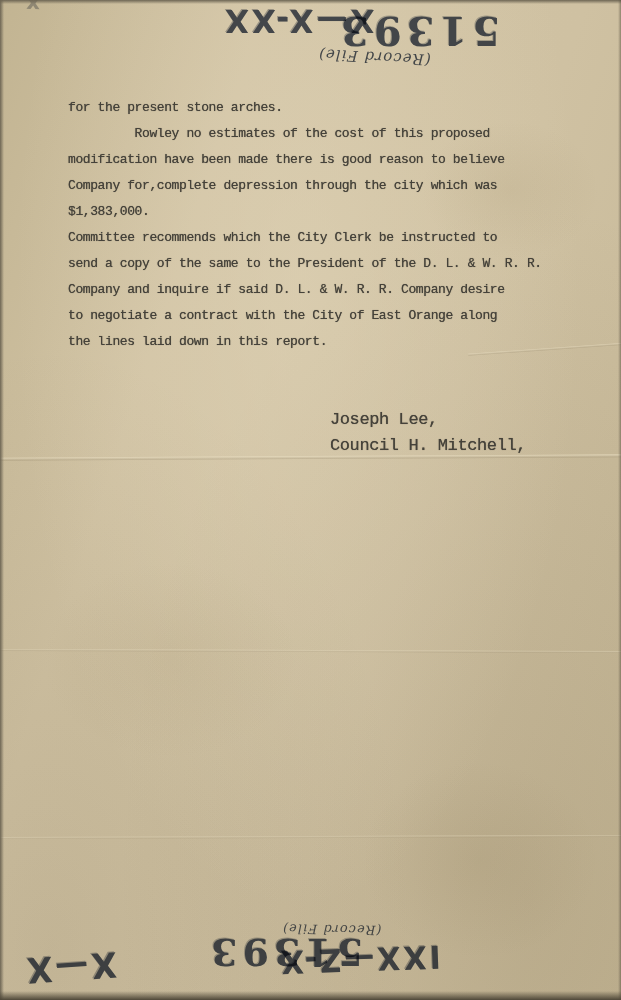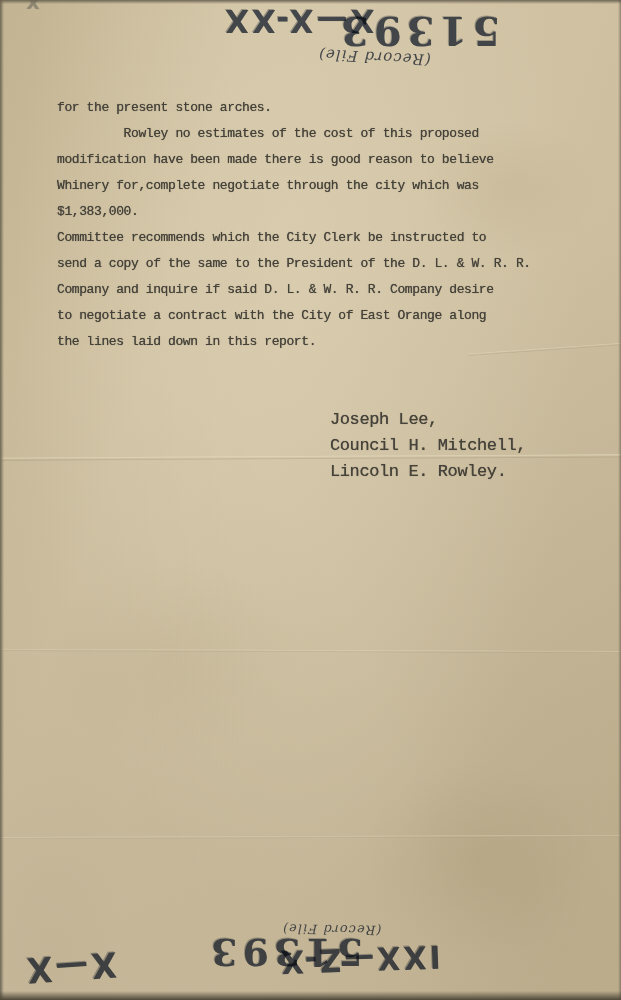--- a/index.html
+++ b/index.html
@@ -55,21 +55,21 @@
     position: absolute;
     left: 57px;
     top: 95px;
     font-family: "Liberation Mono", monospace;
     font-size: 13px;
     letter-spacing: -0.4px;
     line-height: 26px;
     color: #45423a;
     text-shadow: 0 0 0.7px rgba(64,60,50,0.85);
   }
-  .typed .line { white-space: pre; height: 26px; }
+  .typed .line { white-space: pre; height: 26px; margin-left: 11px; }
 
   .sigs {
     position: absolute;
     left: 330px;
     top: 407px;
     font-family: "Liberation Mono", monospace;
     font-size: 17px;
     letter-spacing: -0.4px;
     line-height: 26px;
     color: #45423a;
@@ -171,33 +171,32 @@
 
   <div class="stamp stamp-code-top">X—X-XX</div>
   <div class="stamp stamp-num-top">51393</div>
   <div class="stamp note-top">(Record File)</div>
   <div class="stamp frag-top-left">x</div>
 
   <div class="typed">
     <div class="line">for the present stone arches.</div>
     <div class="line">         Rowley no estimates of the cost of this proposed</div>
     <div class="line">modification have been made there is good reason to believe</div>
-    <div class="line">Whinery for,complete negotiate through the city which was</div>
+    <div class="line">Company for,complete depression through the city which was</div>
     <div class="line">$1,383,000.</div>
     <div class="line">Committee recommends which the City Clerk be instructed to</div>
     <div class="line">send a copy of the same to the President of the D. L. &amp; W. R. R.</div>
     <div class="line">Company and inquire if said D. L. &amp; W. R. R. Company desire</div>
     <div class="line">to negotiate a contract with the City of East Orange along</div>
     <div class="line">the lines laid down in this report.</div>
   </div>
 
   <div class="sigs">
     <div class="line">Joseph Lee,</div>
     <div class="line">Council H. Mitchell,</div>
-    <div class="line">Lincoln E. Rowley.</div>
   </div>
 
   <div class="crease crease-1"></div>
   <div class="crease crease-2"></div>
   <div class="crease crease-3"></div>
   <div class="crease crease-4"></div>
 
   <div class="stamp note-bottom">(Record File)</div>
   <div class="stamp stamp-num-bottom">51393</div>
   <div class="stamp stamp-code-bottom">IXX—Z-X</div>

